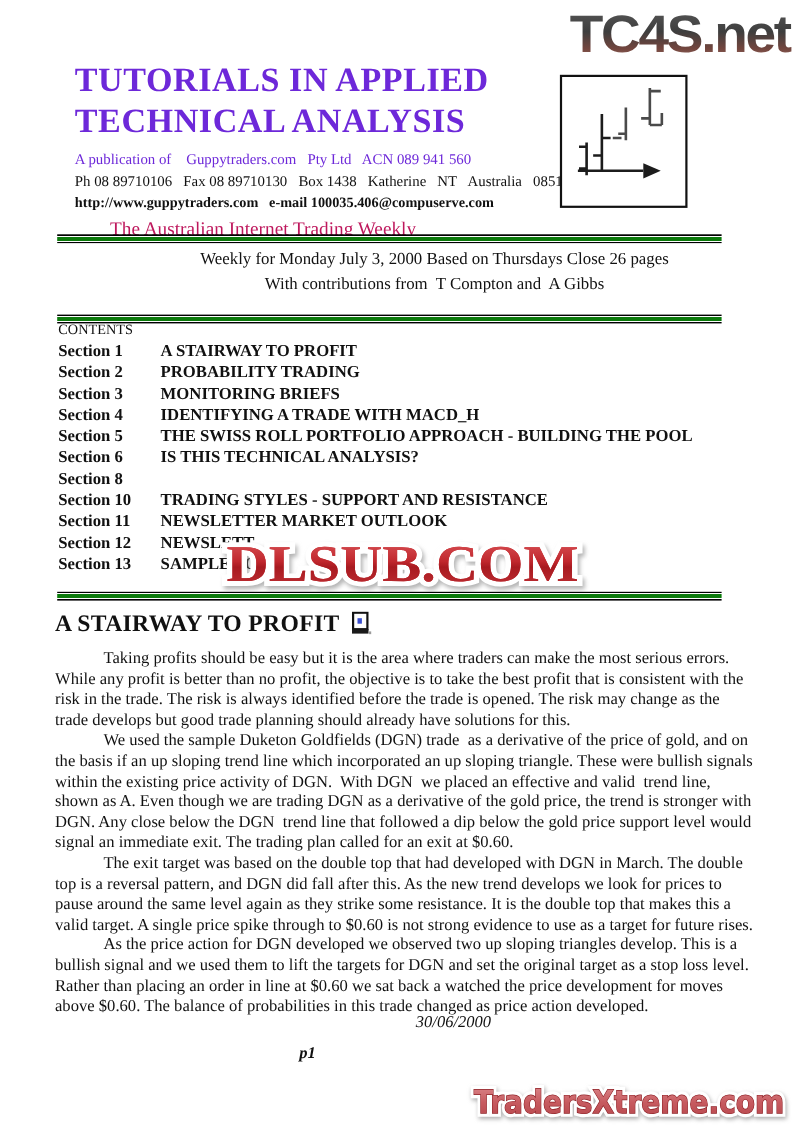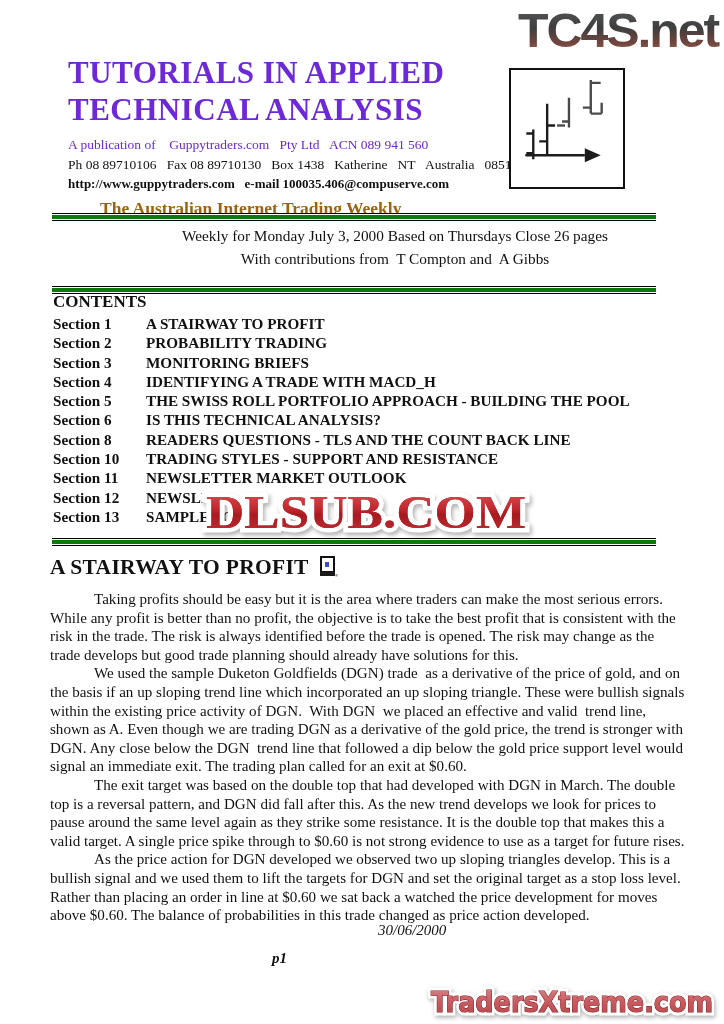--- a/index.html
+++ b/index.html
@@ -15,39 +15,39 @@
   }
   
   .masthead{position:absolute;left:68px;top:54px;width:440px;}
   .mast-title{
     color:#6d28d9;font-weight:bold;font-size:31px;line-height:37px;
     letter-spacing:0.5px;white-space:nowrap;
   }
   .pub-line{color:#6d28d9;font-size:13.5px;margin-top:9px;white-space:nowrap;}
   .contact-line{color:#111;font-size:13.5px;margin-top:4px;white-space:nowrap;}
   .web-line{color:#111;font-size:13px;font-weight:bold;margin-top:3px;white-space:nowrap;}
-  .tagline{color:#a16207;font-size:17.5px;font-weight:bold;margin:6px 0 0 32px;white-space:nowrap;}
+  .tagline{color:#be185d;font-size:17.5px;font-weight:normal;margin:6px 0 0 32px;white-space:nowrap;}
   
   .chartbox{
     position:absolute;left:509px;top:68px;width:112px;height:117px;
     border:2px solid #111;background:#fff;
   }
   
   .rule{
     position:absolute;left:52px;width:604px;height:8px;
     background:linear-gradient(to bottom,
       #000 0 1.5px,#fdfdfd 1.5px 2.2px,#0b7a0b 2.2px 6px,#fdfdfd 6px 6.6px,#000 6.6px 8px);
   }
   .rule1{top:213px;} .rule2{top:286px;} .rule3{top:538px;}
   
   .issue{position:absolute;left:12px;top:225px;width:724px;text-align:center;
     font-size:15.3px;line-height:22.5px;padding-left:21px;}
   
   .toc{position:absolute;left:53px;top:292px;width:640px;}
-  .toc-heading{font-weight:bold;font-size:17px;margin-bottom:2px;}
+  .toc-heading{font-weight:normal;font-size:13px;margin-bottom:2px;}
   .toc-row{display:flex;font-weight:bold;font-size:15.2px;line-height:19.3px;}
   .toc-sec{width:93px;flex:0 0 93px;}
   .toc-title{white-space:nowrap;}
   
   .dlsub{position:absolute;left:200px;top:480px;width:334px;height:64px;
     filter:drop-shadow(2px 3px 2px rgba(120,120,120,0.55));}
   .dlsub text{font-family:"Liberation Serif", serif;font-weight:bold;font-size:47px;}
   .txtreme{position:absolute;left:426px;top:982px;width:296px;height:42px;
     filter:drop-shadow(1px 2px 2px rgba(120,120,120,0.6));}
   .txtreme text{font-family:"DejaVu Sans", sans-serif;font-weight:bold;font-size:29px;}
@@ -135,21 +135,20 @@
     <div class="toc-row">
       <span class="toc-sec">Section 5</span>
       <span class="toc-title">THE SWISS ROLL PORTFOLIO APPROACH - BUILDING THE POOL</span>
     </div>
     <div class="toc-row">
       <span class="toc-sec">Section 6</span>
       <span class="toc-title">IS THIS TECHNICAL ANALYSIS?</span>
     </div>
     <div class="toc-row">
       <span class="toc-sec">Section 8</span>
-      <span class="toc-title">READERS QUESTIONS - TLS AND THE COUNT BACK LINE</span>
     </div>
     <div class="toc-row">
       <span class="toc-sec">Section 10</span>
       <span class="toc-title">TRADING STYLES - SUPPORT AND RESISTANCE</span>
     </div>
     <div class="toc-row">
       <span class="toc-sec">Section 11</span>
       <span class="toc-title">NEWSLETTER MARKET OUTLOOK</span>
     </div>
     <div class="toc-row">

